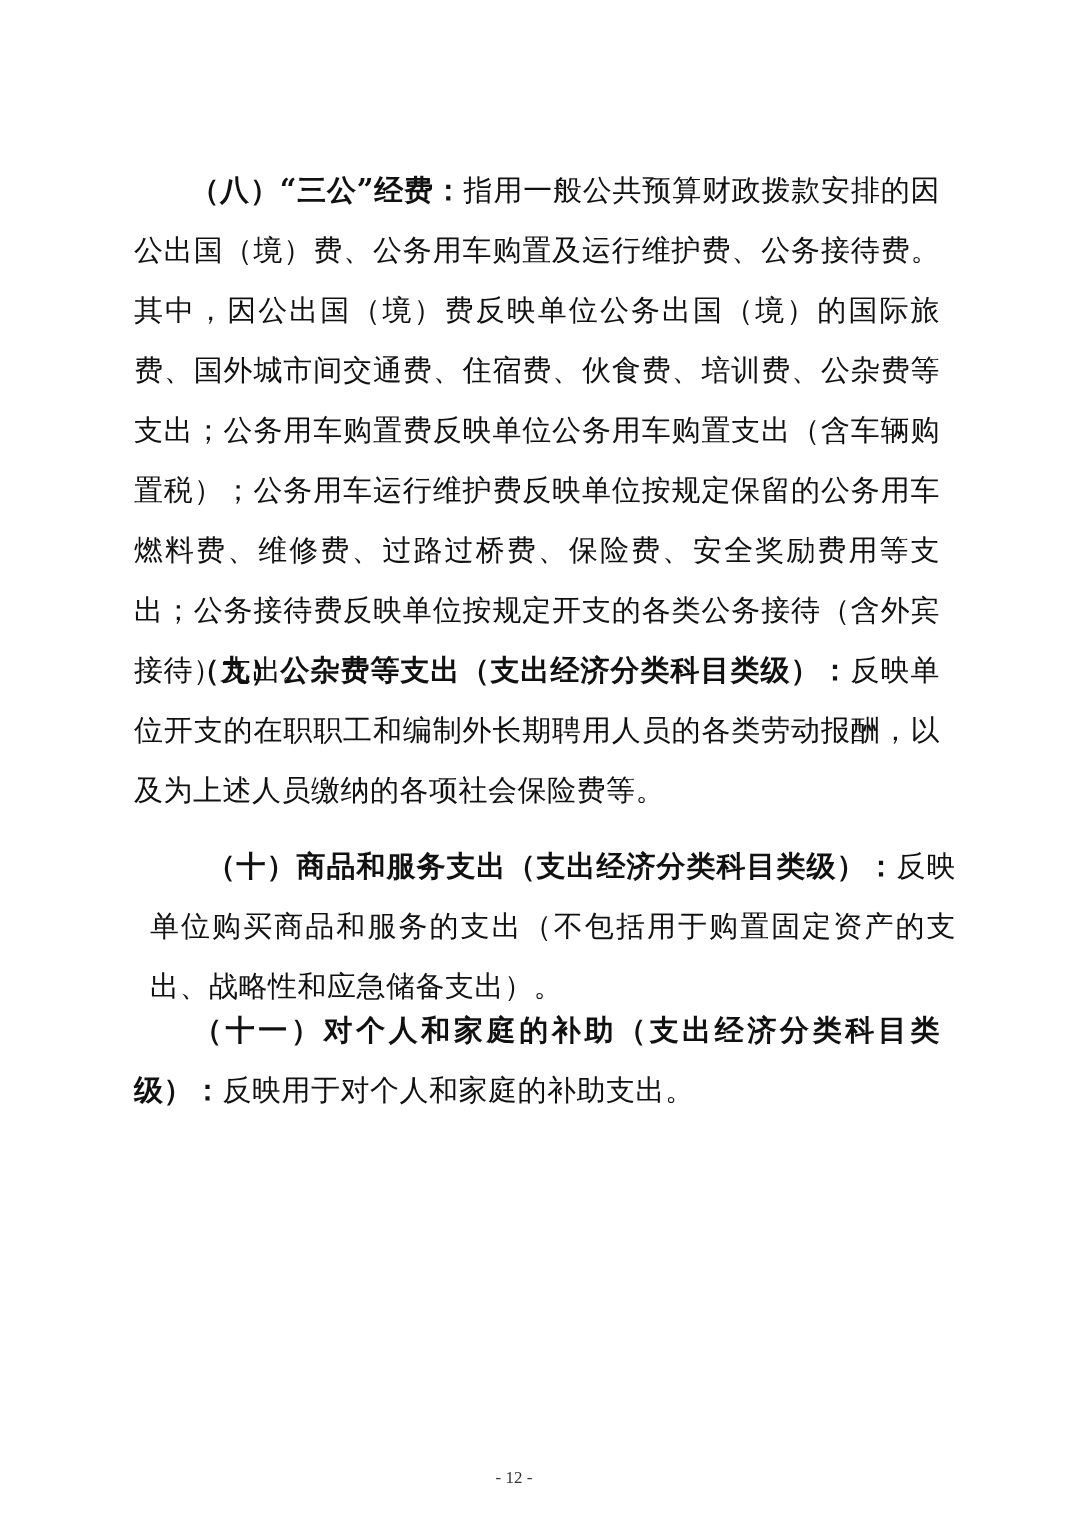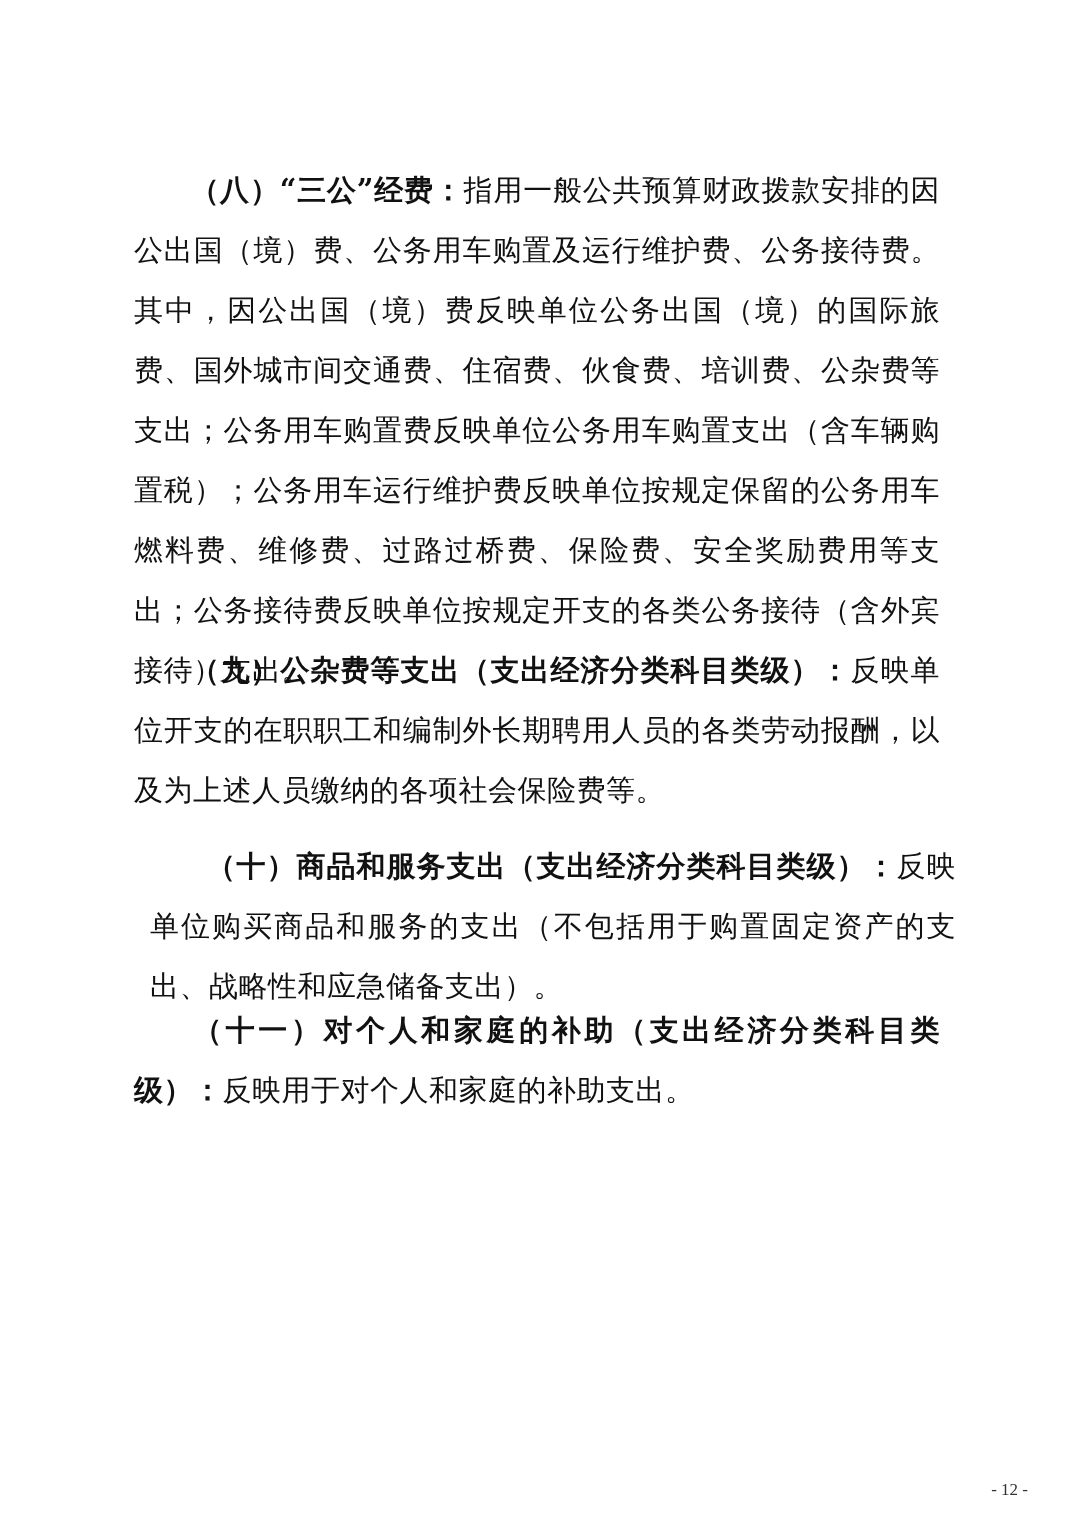--- a/index.html
+++ b/index.html
@@ -3,22 +3,22 @@
   <meta charset="utf-8">
   <style>
     html, body { margin: 0; padding: 0; background: #ffffff; }
     body { width: 1074px; height: 1520px; position: relative; overflow: hidden;
       font-family: "DejaVu Serif", "Liberation Serif", serif; color: #111; }
     .page { position: absolute; left: 0; top: 0; width: 1074px; height: 1520px; }
     .para { position: absolute; left: 134px; width: 806px; font-size: 29px;
       line-height: 60px; text-align: justify; text-justify: inter-ideograph; letter-spacing: 0.5px; }
     .para .indent { display: inline-block; width: 56px; }
     .head { font-weight: bold; }
-    .pagenum { position: absolute; left: 0; width: 1028px; top: 1468px; text-align: right;
-      font-size: 17px; color: #333; font-family: "Liberation Serif", serif; margin-top: 12px; }
+    .pagenum { position: absolute; left: 0; width: 1028px; top: 1468px; text-align: center;
+      font-size: 17px; color: #333; font-family: "Liberation Serif", serif; }
   </style>
 </head>
 <body>
 
 <div class="page">
   <p class="para" style="top:160px;margin:0;"><span class="indent"></span><span class="head">（八）“三公”经费：</span><span>指用一般公共预算财政拨款安排的因公出国（境）费、公务用车购置及运行维护费、公务接待费。其中，因公出国（境）费反映单位公务出国（境）的国际旅费、国外城市间交通费、住宿费、伙食费、培训费、公杂费等支出；公务用车购置费反映单位公务用车购置支出（含车辆购置税）；公务用车运行维护费反映单位按规定保留的公务用车燃料费、维修费、过路过桥费、保险费、安全奖励费用等支出；公务接待费反映单位按规定开支的各类公务接待（含外宾接待）支出。</span></p>
 
   <p class="para" style="top:640px;margin:0;"><span class="indent"></span><span class="head">（九）公杂费等支出（支出经济分类科目类级）：</span><span>反映单位开支的在职职工和编制外长期聘用人员的各类劳动报酬，以及为上述人员缴纳的各项社会保险费等。</span></p>
 
   <p class="para" style="top:820px;margin:16px;"><span class="indent"></span><span class="head">（十）商品和服务支出（支出经济分类科目类级）：</span><span>反映单位购买商品和服务的支出（不包括用于购置固定资产的支出、战略性和应急储备支出）。</span></p>

